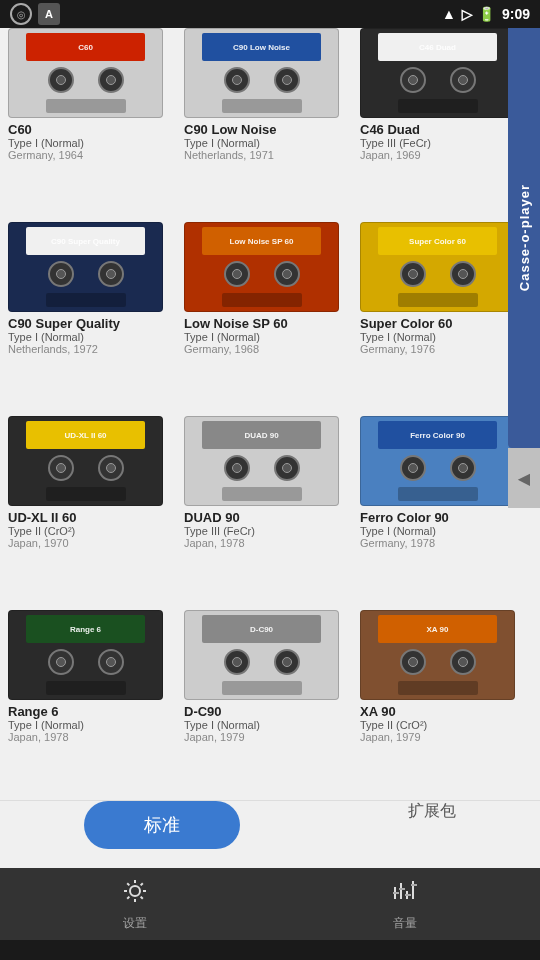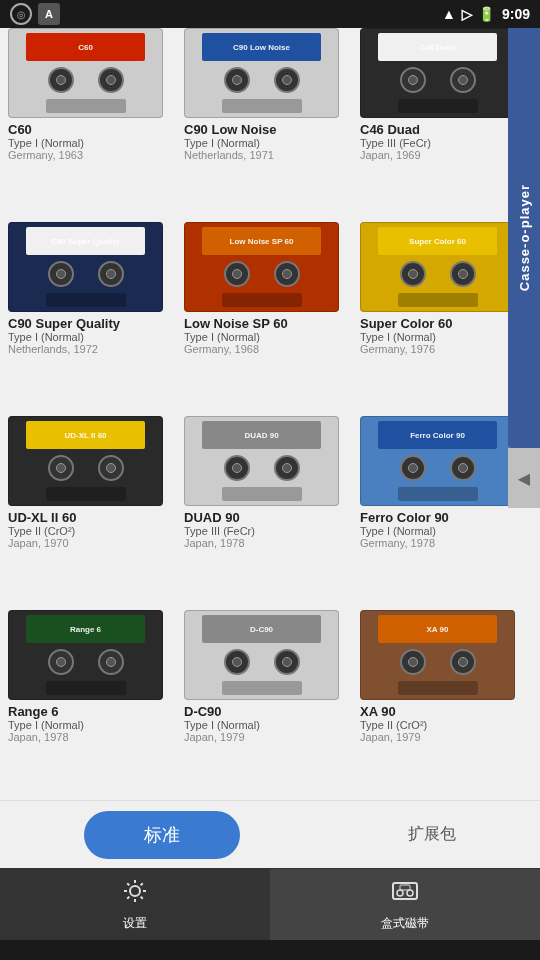--- a/index.html
+++ b/index.html
@@ -155,35 +155,35 @@
       flex-direction: column;
       align-items: center;
       gap: 4px;
       cursor: pointer;
       flex: 1;
       padding: 8px 0;
     }
     .tab-item.active { background: #444; }
     .tab-label {
       font-size: 12px;
-      color: #ffffff;
+      color: #a3a3a3;
     }
     .tab-icon {
       font-size: 24px;
       color: #ddd;
     }
     .tab-item.active .tab-icon,
     .tab-item.active .tab-label { color: #fff; }
 
     
     .bottom-buttons {
       height: 68px;
       background: #f0f0f0;
       display: flex;
-      align-items: center;
+      align-items: flex-start;
       justify-content: space-around;
       border-top: 1px solid #ddd;
     }
     .btn-standard {
       background: #3a7ad0;
       color: #fff;
       border: none;
       border-radius: 30px;
       padding: 12px 60px;
       font-size: 18px;
@@ -255,21 +255,21 @@
           </div>
           <div style="width:26px;height:26px;border-radius:50%;background:#333;border:2px solid #777;display:flex;align-items:center;justify-content:center;">
             <div style="width:10px;height:10px;border-radius:50%;background:#555;border:1.5px solid #999;"></div>
           </div>
         </div>
         <div style="position:absolute;bottom:4px;left:50%;transform:translateX(-50%);background:rgba(0,0,0,0.25);border-radius:2px;width:80px;height:14px;"></div>
       </div>
     </div>
     <div class="cassette-name">C60</div>
     <div class="cassette-type">Type I (Normal)</div>
-    <div class="cassette-origin">Germany, 1963</div>
+    <div class="cassette-origin">Germany, 1964</div>
   </div>
       <div class="cassette-item">
     <div class="cassette-img" style="background:#ccc; border-radius:4px; border:1px solid rgba(0,0,0,0.2);">
       <div style="position:relative;width:100%;height:100%;display:flex;flex-direction:column;align-items:center;padding:4px 6px;">
         <div style="background:#2050a0;width:85%;height:28px;border-radius:2px;margin-bottom:4px;display:flex;align-items:center;justify-content:center;">
           <span style="color:#fff;font-size:8px;font-weight:bold;opacity:0.9;">C90 Low Noise</span>
         </div>
         <div style="display:flex;gap:24px;margin-top:2px;">
           <div style="width:26px;height:26px;border-radius:50%;background:#333;border:2px solid #777;display:flex;align-items:center;justify-content:center;">
             <div style="width:10px;height:10px;border-radius:50%;background:#555;border:1.5px solid #999;"></div>
@@ -513,22 +513,26 @@
             <line x1="14" y1="22" x2="14" y2="25"></line>
             <line x1="8.34314575050762" y1="19.65685424949238" x2="6.221825406947978" y2="21.77817459305202"></line>
             <line x1="6" y1="14.000000000000002" x2="3" y2="14.000000000000002"></line>
             <line x1="8.343145750507619" y1="8.34314575050762" x2="6.221825406947976" y2="6.221825406947978"></line>
             <line x1="13.999999999999998" y1="6" x2="13.999999999999998" y2="3"></line>
             <line x1="19.65685424949238" y1="8.343145750507619" x2="21.77817459305202" y2="6.221825406947976"></line>
           </g>
         </svg></div>
     <span class="tab-label">设置</span>
   </div>
-    <div class="tab-item active">
+    <div class="tab-item">
     <div class="tab-icon"><svg width="28" height="28" viewBox="0 0 28 28">
-          <rect x="2" y="6" width="24" height="16" rx="2" stroke="#ddd" stroke-width="2" fill="none"></rect>
-          <circle cx="9" cy="16" r="3" stroke="#ddd" stroke-width="1.5" fill="none"></circle>
-          <circle cx="19" cy="16" r="3" stroke="#ddd" stroke-width="1.5" fill="none"></circle>
-          <rect x="9" y="8" width="10" height="5" rx="1" stroke="#ddd" stroke-width="1" fill="none"></rect>
+          <line x1="4" y1="10" x2="4" y2="22" stroke="#ddd" stroke-width="2"></line>
+          <line x1="10" y1="6" x2="10" y2="22" stroke="#ddd" stroke-width="2"></line>
+          <line x1="16" y1="14" x2="16" y2="22" stroke="#ddd" stroke-width="2"></line>
+          <line x1="22" y1="4" x2="22" y2="22" stroke="#ddd" stroke-width="2"></line>
+          <line x1="2" y1="16" x2="8" y2="16" stroke="#aaa" stroke-width="2"></line>
+          <line x1="8" y1="12" x2="14" y2="12" stroke="#aaa" stroke-width="2"></line>
+          <line x1="14" y1="18" x2="20" y2="18" stroke="#aaa" stroke-width="2"></line>
+          <line x1="20" y1="8" x2="26" y2="8" stroke="#aaa" stroke-width="2"></line>
         </svg></div>
-    <span class="tab-label">盒式磁带</span>
+    <span class="tab-label">音量</span>
   </div>
   </div>
 
 </body></html>

